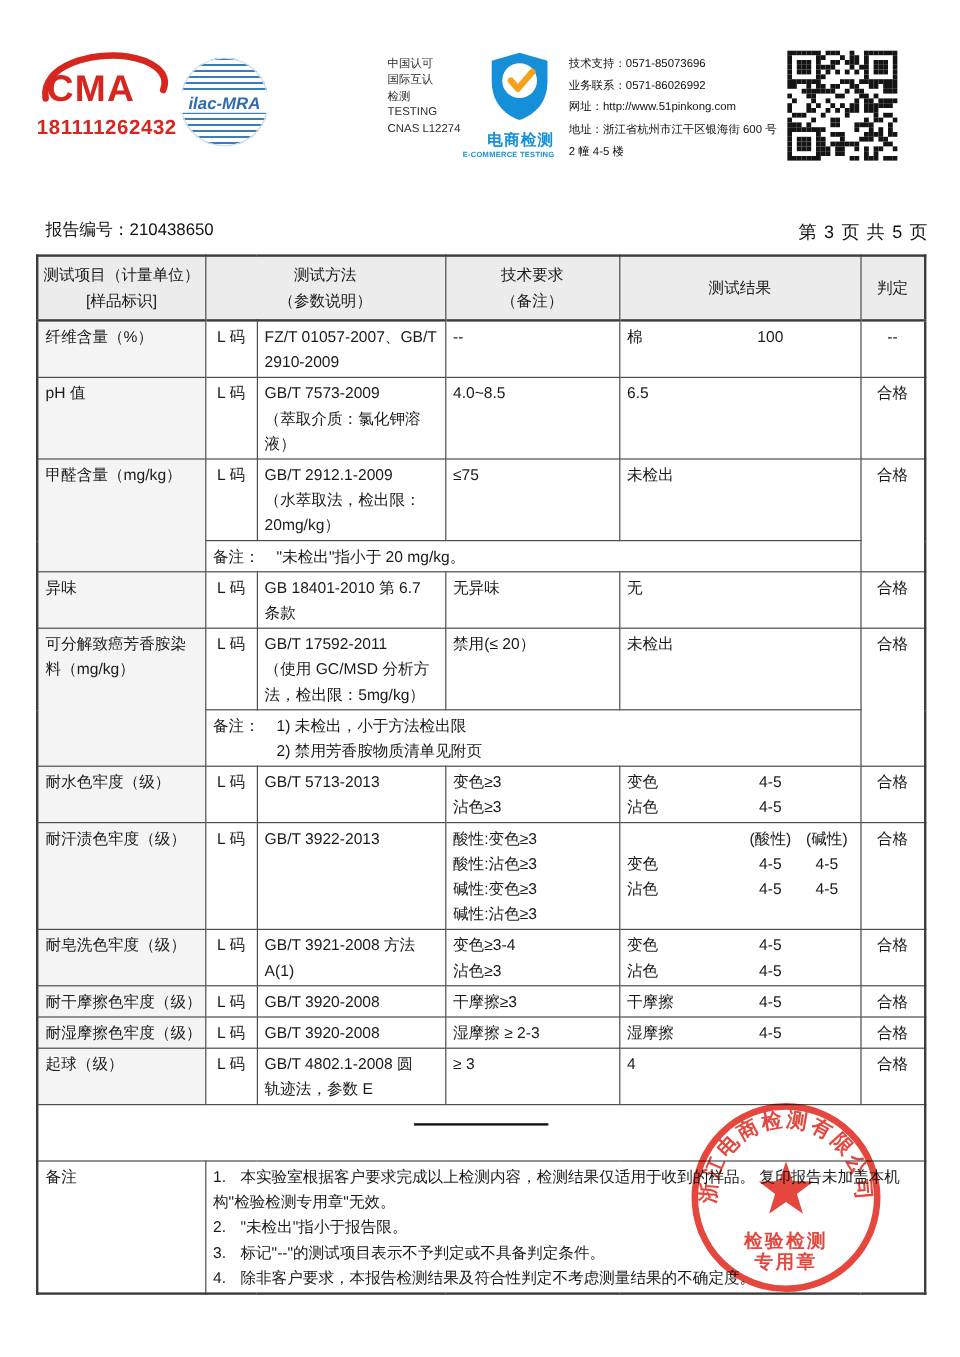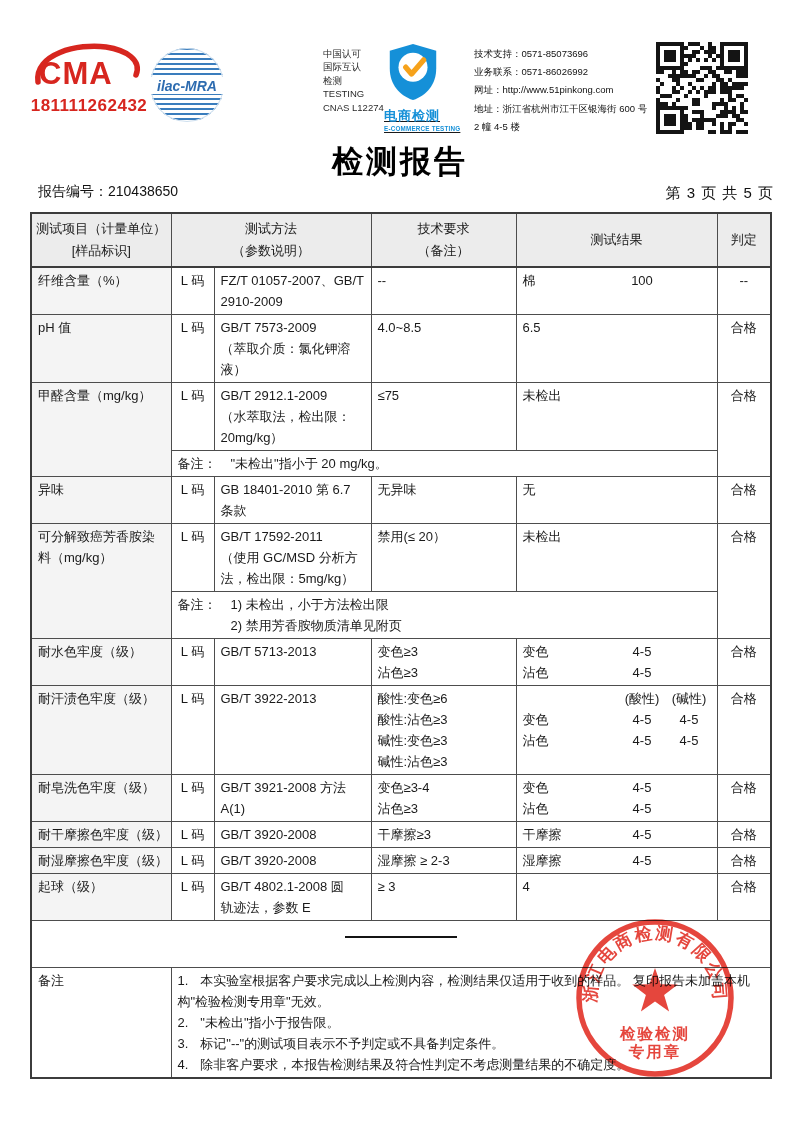--- a/index.html
+++ b/index.html
@@ -11,21 +11,21 @@
   .cma-wrap{left:28px;top:42px;width:122px;text-align:center;}
   .cma-number{margin-top:2px;font-size:17px;font-weight:700;color:#d7261f;letter-spacing:.5px;white-space:nowrap;}
   .ilac{left:150px;top:48px;width:74px;height:74px;border-radius:50%;
         background:repeating-linear-gradient(180deg,#3a7dbd 0 2px,#ffffff 2px 5px);
         box-shadow:0 0 0 1px #cfe0ef inset;}
   .ilac-band{position:absolute;top:29px;left:-3px;right:-3px;height:17px;background:#fff;
         display:flex;align-items:center;justify-content:center;
         font-style:italic;font-weight:700;color:#2e6cb0;font-size:14px;}
   .cnas{left:228px;top:50px;}
   .acc{left:323px;top:47px;font-size:9.5px;line-height:13.4px;color:#2b2b2b;}
-  .shield-wrap{left:384px;top:42px;width:78px;text-align:left;text-decoration:underline;}
+  .shield-wrap{left:384px;top:42px;width:78px;text-align:right;}
   .ec-name{font-size:13px;font-weight:700;color:#1590d8;letter-spacing:1px;margin-top:1px;}
   .ec-sub{font-size:6.3px;font-weight:700;color:#1590d8;letter-spacing:.2px;}
   .contact{left:474px;top:45px;font-size:9.5px;line-height:18.2px;color:#111;white-space:nowrap;}
   .qr{left:656px;top:42px;}
 
   
   .title{left:0;top:141px;width:100%;text-align:center;font-size:31px;font-weight:700;letter-spacing:3px;color:#000;}
   .report-no{left:38px;top:183px;font-size:14px;color:#111;}
   .page-info{right:26px;top:184px;font-size:15px;color:#111;letter-spacing:1px;}
 
@@ -371,21 +371,20 @@
       <rect x="52" y="88" width="4" height="4"></rect>
       <rect x="56" y="88" width="4" height="4"></rect>
       <rect x="64" y="88" width="4" height="4"></rect>
       <rect x="68" y="88" width="4" height="4"></rect>
       <rect x="72" y="88" width="4" height="4"></rect>
       <rect x="80" y="88" width="4" height="4"></rect>
       <rect x="84" y="88" width="4" height="4"></rect>
       <rect x="88" y="88" width="4" height="4"></rect>
     </svg>
 
-  <div class="abs title">检测报告</div>
   <div class="abs report-no"><span>报告编号：</span><span>210438650</span></div>
   <div class="abs page-info">第 3 页 共 5 页</div>
 
   <table class="results">
     <colgroup>
       <col style="width:140px">
         <col style="width:43px">
         <col style="width:157px">
       <col style="width:145px">
         <col style="width:201px">
@@ -553,21 +552,21 @@
         </tr>
         <tr>
           <td class="c-item" rowspan="1">
             <div class="ln">耐汗渍色牢度（级）</div>
           </td>
           <td class="c-mark">L 码</td>
           <td>
             <div class="ln">GB/T 3922-2013</div>
           </td>
           <td>
-            <div class="ln">酸性:变色≥6</div>
+            <div class="ln">酸性:变色≥3</div>
             <div class="ln">酸性:沾色≥3</div>
             <div class="ln">碱性:变色≥3</div>
             <div class="ln">碱性:沾色≥3</div>
           </td>
           <td>
             <div class="r-line">
               <span class="r-spacer"></span>
               <span class="r-val">(酸性)</span>
               <span class="r-val">(碱性)</span>
             </div>

